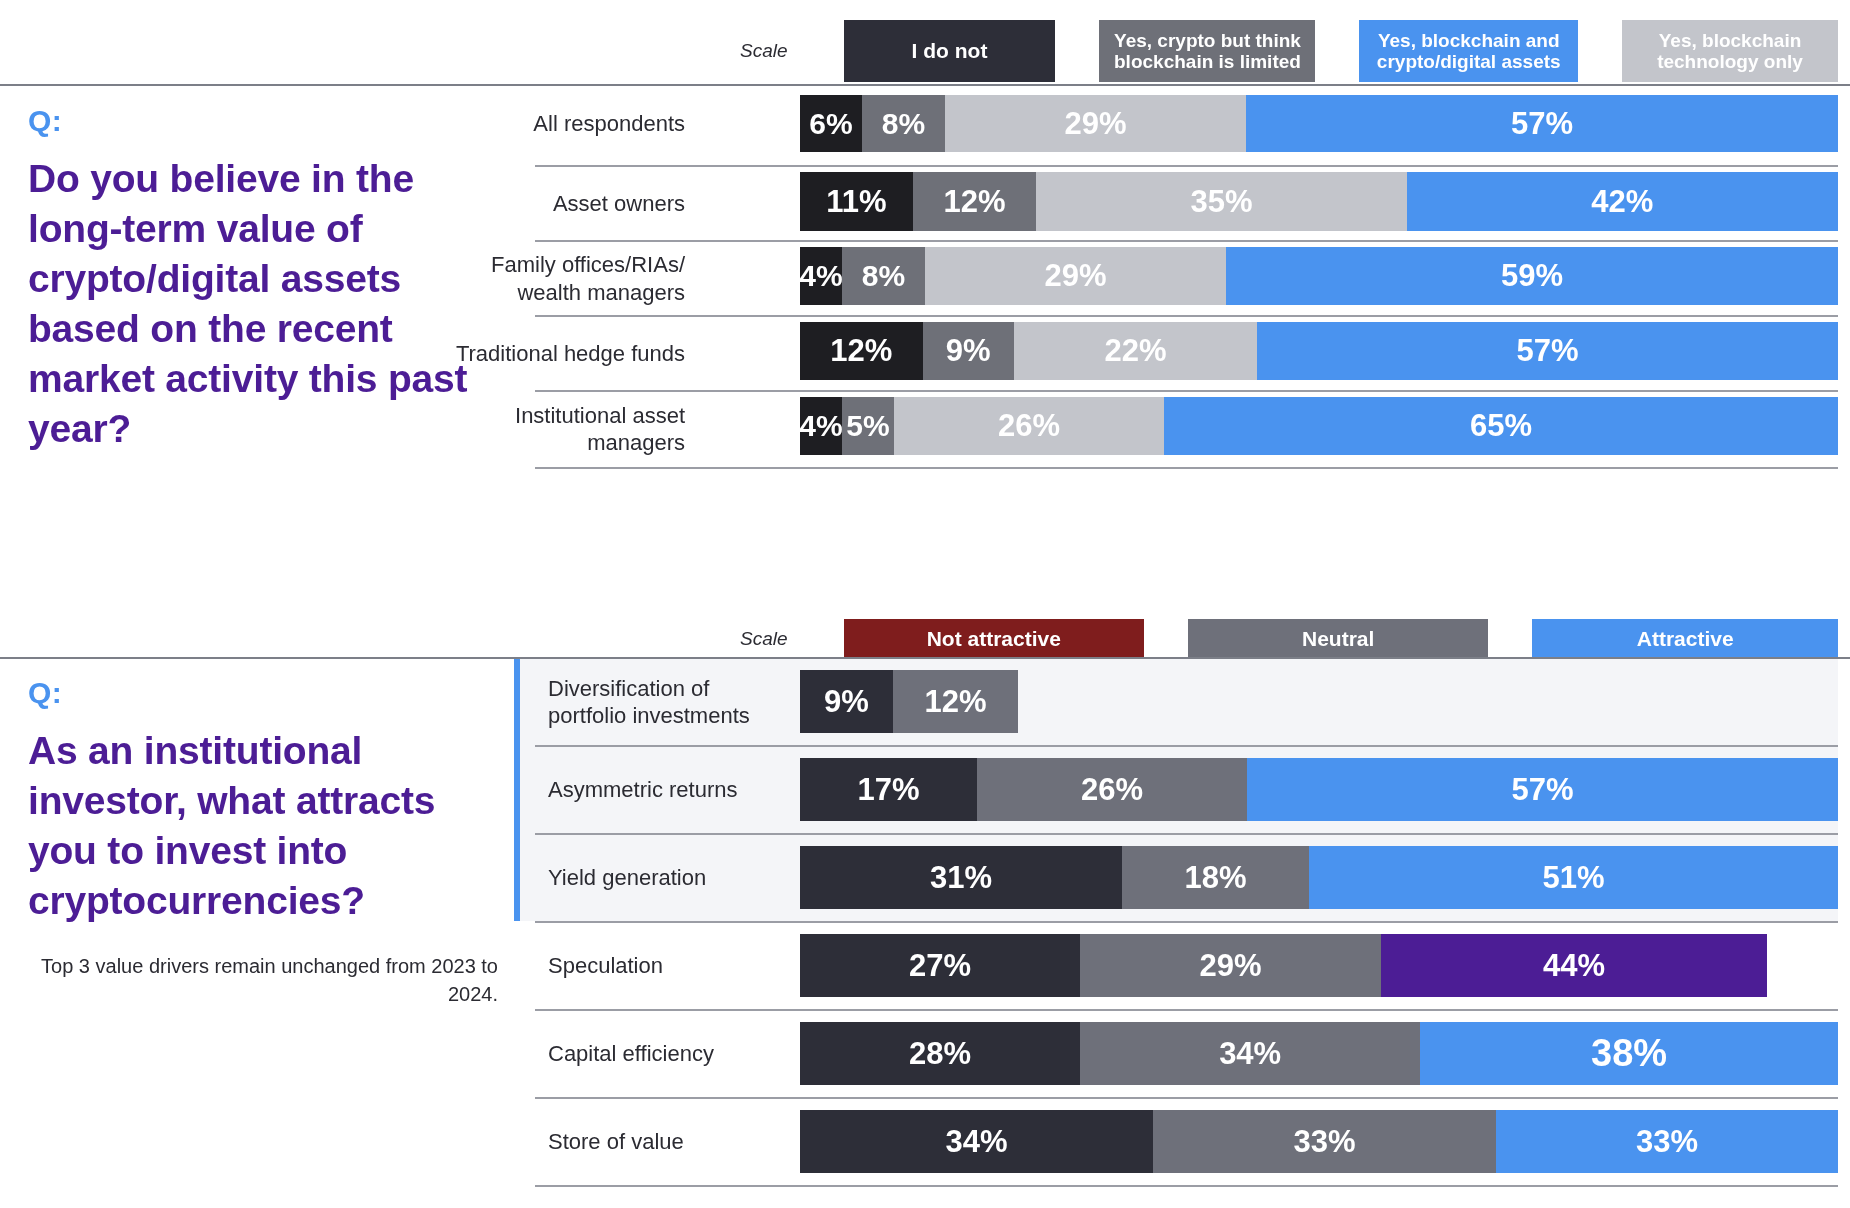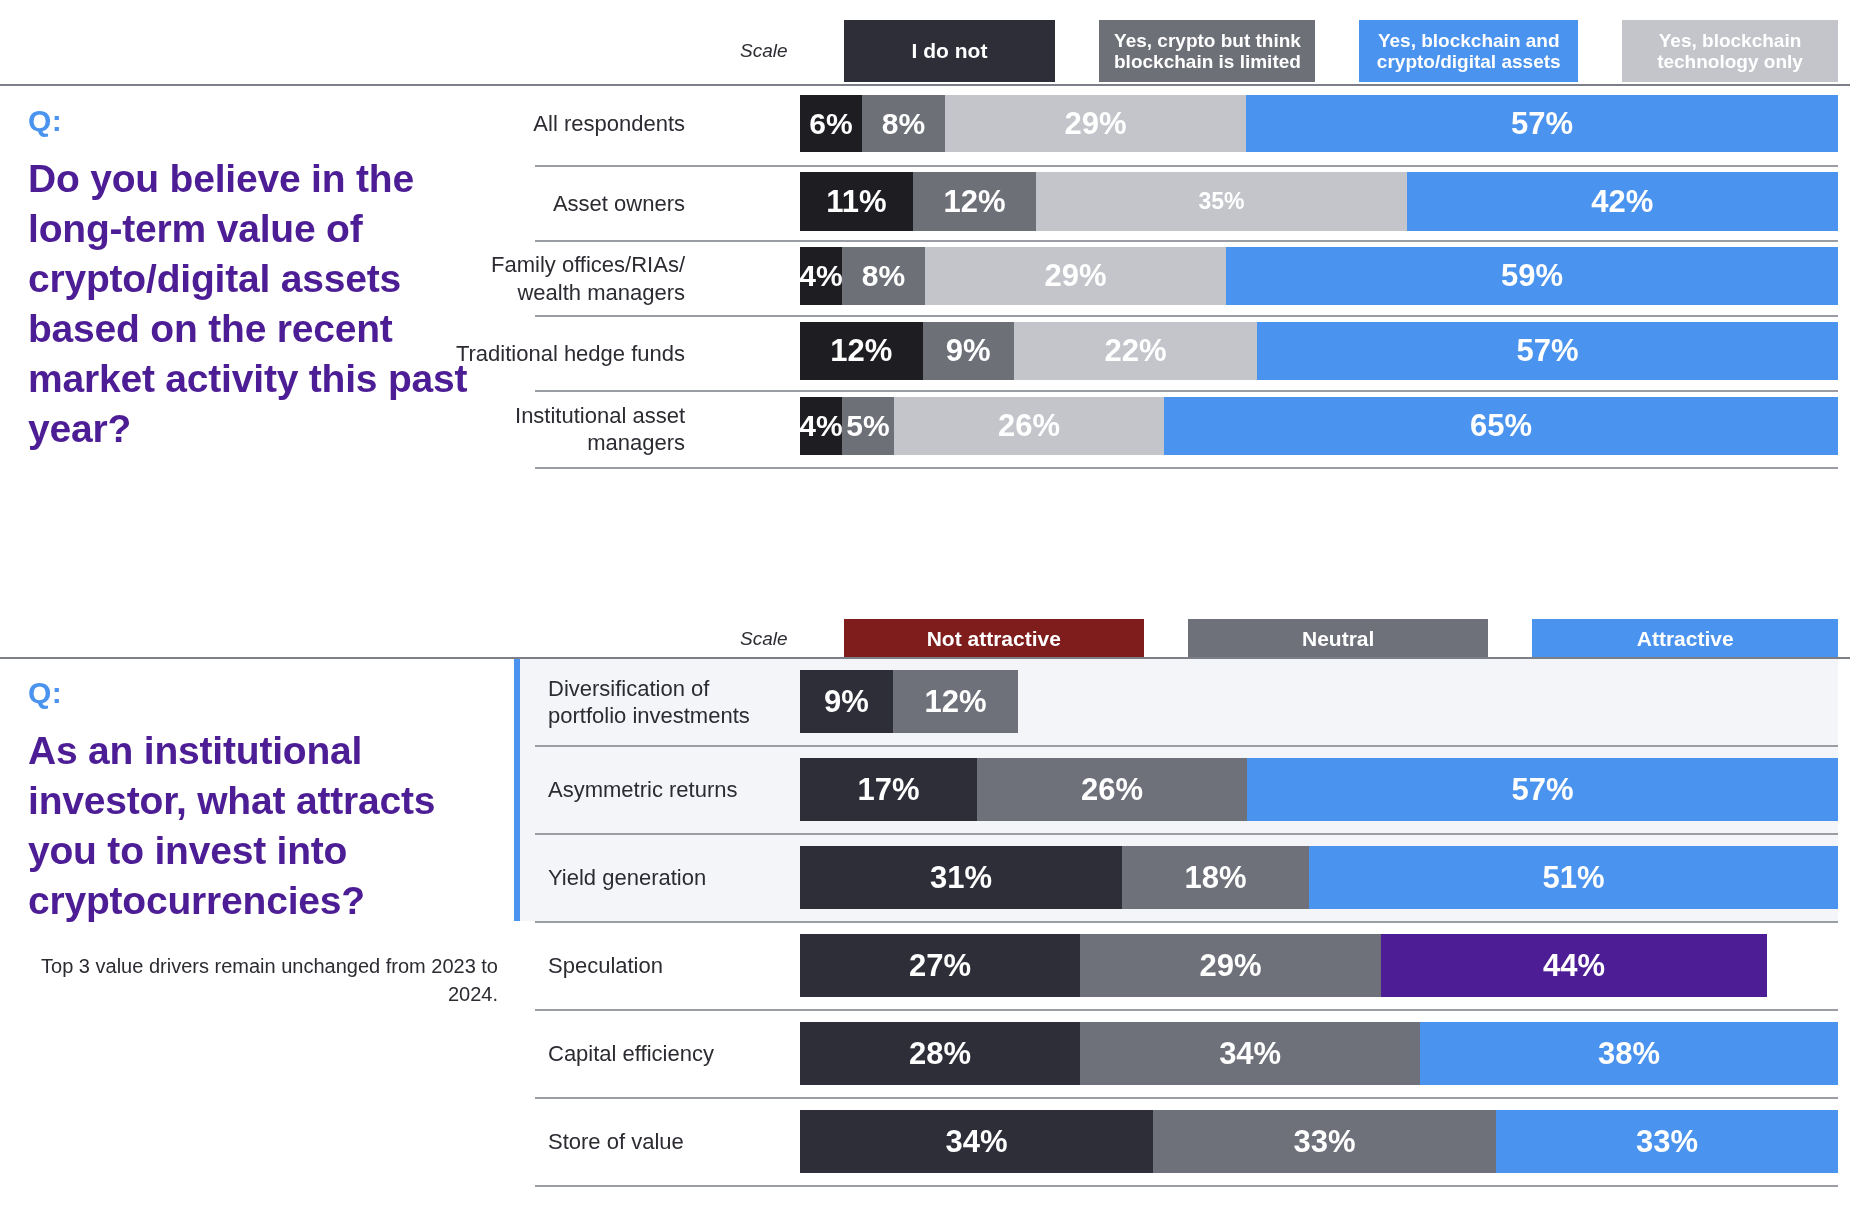--- a/index.html
+++ b/index.html
@@ -114,21 +114,21 @@
         <div class="seg" style="width:592px; background:#4a93ef; font-size:31px;">57%</div>
       </div>
     </div>
     <div class="hline-soft" style="left:535px; top:165px; width:1303px;"></div>
 
     <div class="row" style="top:166px; height:75px;">
       <div class="row-label r-right" style="left:455px; top:0; width:230px; height:75px;">Asset owners</div>
       <div class="bar" style="left:800px; top:6px; width:1038px; height:59px;">
         <div class="seg" style="width:114px; background:#1e1e22; font-size:31px;">11%</div>
         <div class="seg" style="width:125px; background:#6e7078; font-size:31px;">12%</div>
-        <div class="seg" style="width:374px; background:#c3c5cb; font-size:23px;">35%</div>
+        <div class="seg" style="width:374px; background:#c3c5cb; font-size:31px;">35%</div>
         <div class="seg" style="width:436px; background:#4a93ef; font-size:31px;">42%</div>
       </div>
     </div>
     <div class="hline-soft" style="left:535px; top:240px; width:1303px;"></div>
 
     <div class="row" style="top:241px; height:75px;">
       <div class="row-label r-right" style="left:455px; top:0; width:230px; height:75px; white-space:pre-line;">Family offices/RIAs/
 wealth managers</div>
       <div class="bar" style="left:800px; top:6px; width:1038px; height:58px;">
         <div class="seg" style="width:42px; background:#1e1e22; font-size:30px;">4%</div>
@@ -221,21 +221,21 @@
         <div class="seg" style="width:386px; background:#4c1d95; font-size:31px;">44%</div>
       </div>
     </div>
     <div class="hline-soft" style="left:535px; top:1009px; width:1303px;"></div>
 
     <div class="row" style="top:1011px; height:86px;">
       <div class="row-label r-left" style="left:548px; top:0; width:240px; height:86px;">Capital efficiency</div>
       <div class="bar" style="left:800px; top:11px; width:1038px; height:63px;">
         <div class="seg" style="width:291px; background:#2d2e38; font-size:31px;">28%</div>
         <div class="seg" style="width:353px; background:#6e707a; font-size:31px;">34%</div>
-        <div class="seg" style="width:434px; background:#4a93ef; font-size:31px;">38%</div>
+        <div class="seg" style="width:434px; background:#4a93ef; font-size:38px;">38%</div>
       </div>
     </div>
     <div class="hline-soft" style="left:535px; top:1097px; width:1303px;"></div>
 
     <div class="row" style="top:1099px; height:86px;">
       <div class="row-label r-left" style="left:548px; top:0; width:240px; height:86px;">Store of value</div>
       <div class="bar" style="left:800px; top:11px; width:1038px; height:63px;">
         <div class="seg" style="width:353px; background:#2d2e38; font-size:31px;">34%</div>
         <div class="seg" style="width:343px; background:#6e707a; font-size:31px;">33%</div>
         <div class="seg" style="width:342px; background:#4a93ef; font-size:31px;">33%</div>

